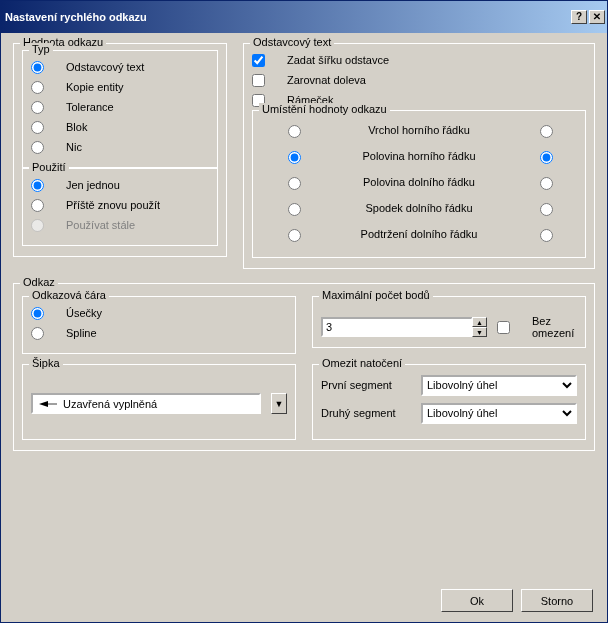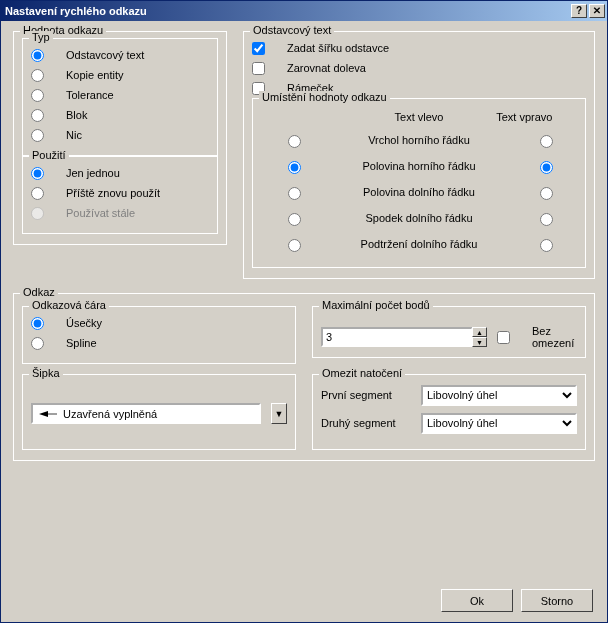--- a/index.html
+++ b/index.html
@@ -14,21 +14,21 @@
   width: 608px;
   height: 623px;
   border: 1px solid #0a246a;
   display: flex;
   flex-direction: column;
 }
 .titlebar {
   background: linear-gradient(to right, #0a246a, #a6caf0);
   color: #fff;
   font-weight: bold;
-  height: 20px;
+  height: 32px;
   display: flex;
   align-items: center;
   padding: 0 2px 0 4px;
 }
 .titlebar .title { flex: 1; }
 .titlebar .tb-btn {
   width: 16px; height: 14px;
   background: #d4d0c8;
   border: 1px solid #fff;
   border-right-color: #404040;
@@ -209,25 +209,20 @@
               <input type="checkbox" style="">
               <span>Zarovnat doleva</span>
             </label>
           <label class="check-row">
               <input type="checkbox" style="">
               <span>Rámeček</span>
             </label>
 
           <div class="group">
             <span class="group-title">Umístění hodnoty odkazu</span>
-            <div class="grid-head">
-              <div class="col" style="width:64px"></div>
-              <div class="col">Text vlevo</div>
-              <div class="col" style="width:64px">Text vpravo</div>
-            </div>
             <div class="grid-body">
               <div class="grow">
                   <div class="rcell">
                     <input type="radio" name="uleft" style="">
                   </div>
                   <div class="label">Vrchol horního řádku</div>
                   <div class="rcell">
                     <input type="radio" name="uright" style="">
                   </div>
                 </div>

